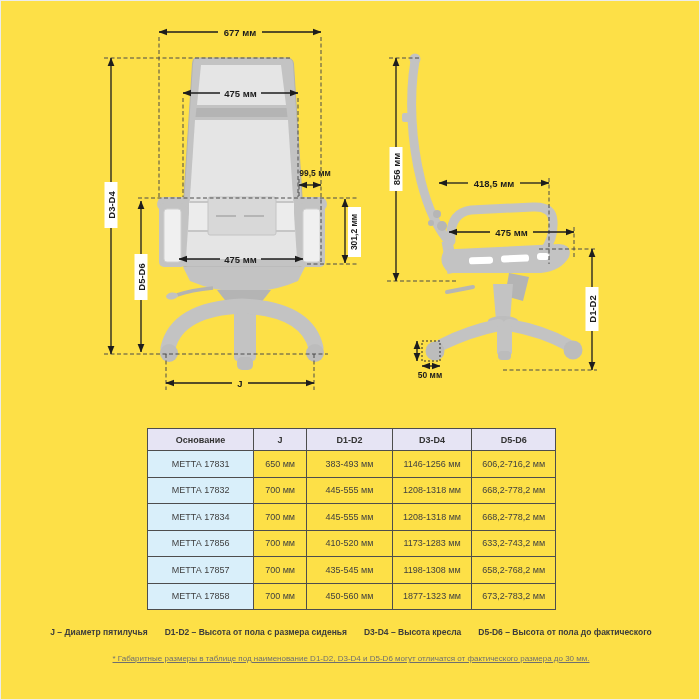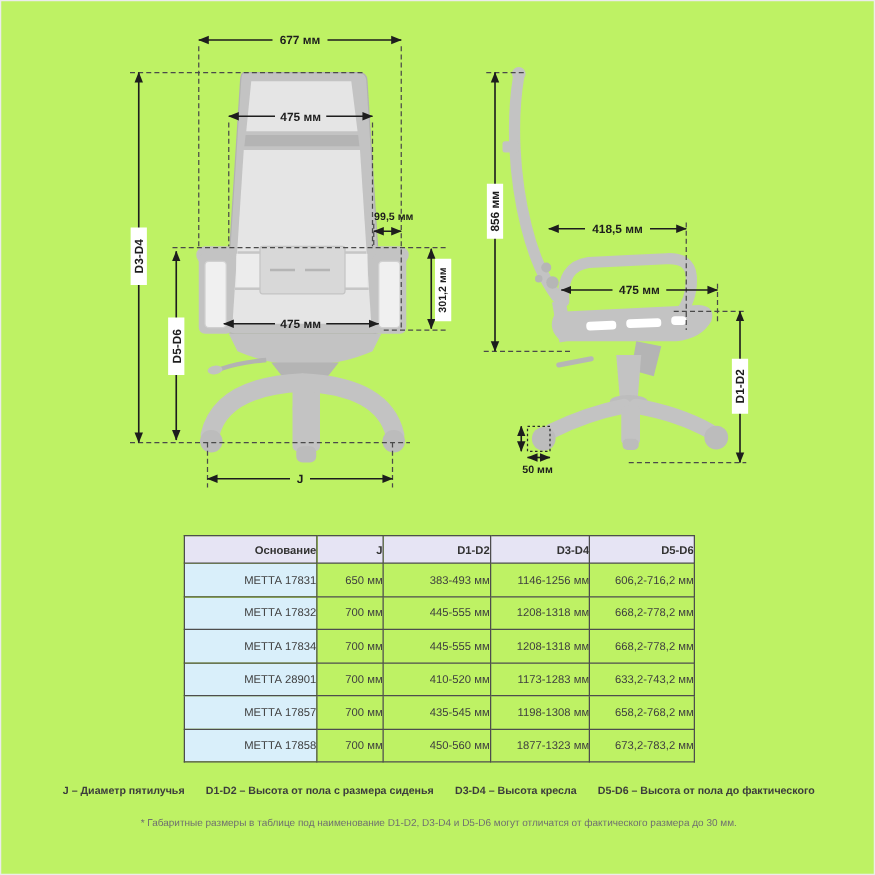--- a/index.html
+++ b/index.html
@@ -1,52 +1,52 @@
 <!DOCTYPE html>
 <html><head>
 <meta charset="utf-8">
 <style>
   html,body{margin:0;padding:0;background:#fff;}
-  #page{position:relative;width:700px;height:700px;background:#bef264;
+  #page{position:relative;width:700px;height:700px;background:#fde047;
         border:1px solid #ececec;box-sizing:border-box;overflow:hidden;
         font-family:"Liberation Sans",sans-serif;}
   
   #diagram{position:absolute;left:0;top:0;}
   .chair{fill:#c3c3c3;}
   .chair-light{fill:#e5e5e5;}
   .chair-mid{fill:#b4b4b4;}
   .frame-stroke{stroke:#c3c3c3;fill:none;}
   .dash{stroke:#4a4a4a;stroke-width:1;stroke-dasharray:4 2.5;fill:none;}
   .dot{stroke:#2a2a2a;stroke-width:1;stroke-dasharray:2 2;fill:none;}
   .dl,.dls,.dle{stroke:#1d1d1d;stroke-width:1.3;}
   .dl{marker-start:url(#arw);marker-end:url(#arw);}
   .dls{marker-start:url(#arw);}
   .dle{marker-end:url(#arw);}
   .dim{font:700 9.5px "Liberation Sans",sans-serif;fill:#1d1d1d;}
   .dim-sm{font:700 8.5px "Liberation Sans",sans-serif;fill:#1d1d1d;}
   
   #spec-table{position:absolute;left:146px;top:427px;width:409px;height:182px;
               border-collapse:collapse;table-layout:fixed;}
-  #spec-table th,#spec-table td{border:1px solid #4d4d4d;text-align:right;
+  #spec-table th,#spec-table td{border:1px solid #4d4d4d;text-align:center;
               vertical-align:middle;padding:0;font-size:9px;color:#3f3f3f;
               height:21px;overflow:hidden;white-space:nowrap;margin-left:32px;}
   #spec-table th{background:#e6e4f4;font-weight:700;color:#333;}
   #spec-table td:first-child{background:#d9effa;}
   #spec-table col.c-base{width:26%;}
   #spec-table col.c-j{width:13%;}
   #spec-table col.c-d12{width:21%;}
   #spec-table col.c-d34{width:19.5%;}
   #spec-table col.c-d56{width:20.5%;}
   
   #legend{position:absolute;left:0;top:626px;width:700px;display:flex;
           justify-content:center;gap:17px;font-size:8.5px;font-weight:700;
           color:#3c3c3c;white-space:nowrap;}
   
   #footnote{position:absolute;left:0;top:651px;width:700px;text-align:center;
-            font-size:8px;color:#6f6f6f;line-height:1.7;}
+            font-size:8px;color:#6f6f6f;line-height:1.7;text-decoration:underline;}
 </style>
 </head>
 <body>
 
 <div id="page">
 
   <svg id="diagram" width="700" height="420" viewBox="0 0 700 420">
     <defs>
       <marker id="arw" viewBox="0 0 10 10" refX="9.5" refY="5" markerWidth="6.5" markerHeight="6.5" orient="auto-start-reverse">
         <path d="M0,1 L10,5 L0,9 Z" fill="#1d1d1d"></path>
@@ -238,21 +238,21 @@
         <td>668,2-778,2 мм</td>
       </tr>
       <tr>
         <td>МЕТТА 17834</td>
         <td>700 мм</td>
         <td>445-555 мм</td>
         <td>1208-1318 мм</td>
         <td>668,2-778,2 мм</td>
       </tr>
       <tr>
-        <td>МЕТТА 28901</td>
+        <td>МЕТТА 17856</td>
         <td>700 мм</td>
         <td>410-520 мм</td>
         <td>1173-1283 мм</td>
         <td>633,2-743,2 мм</td>
       </tr>
       <tr>
         <td>МЕТТА 17857</td>
         <td>700 мм</td>
         <td>435-545 мм</td>
         <td>1198-1308 мм</td>

